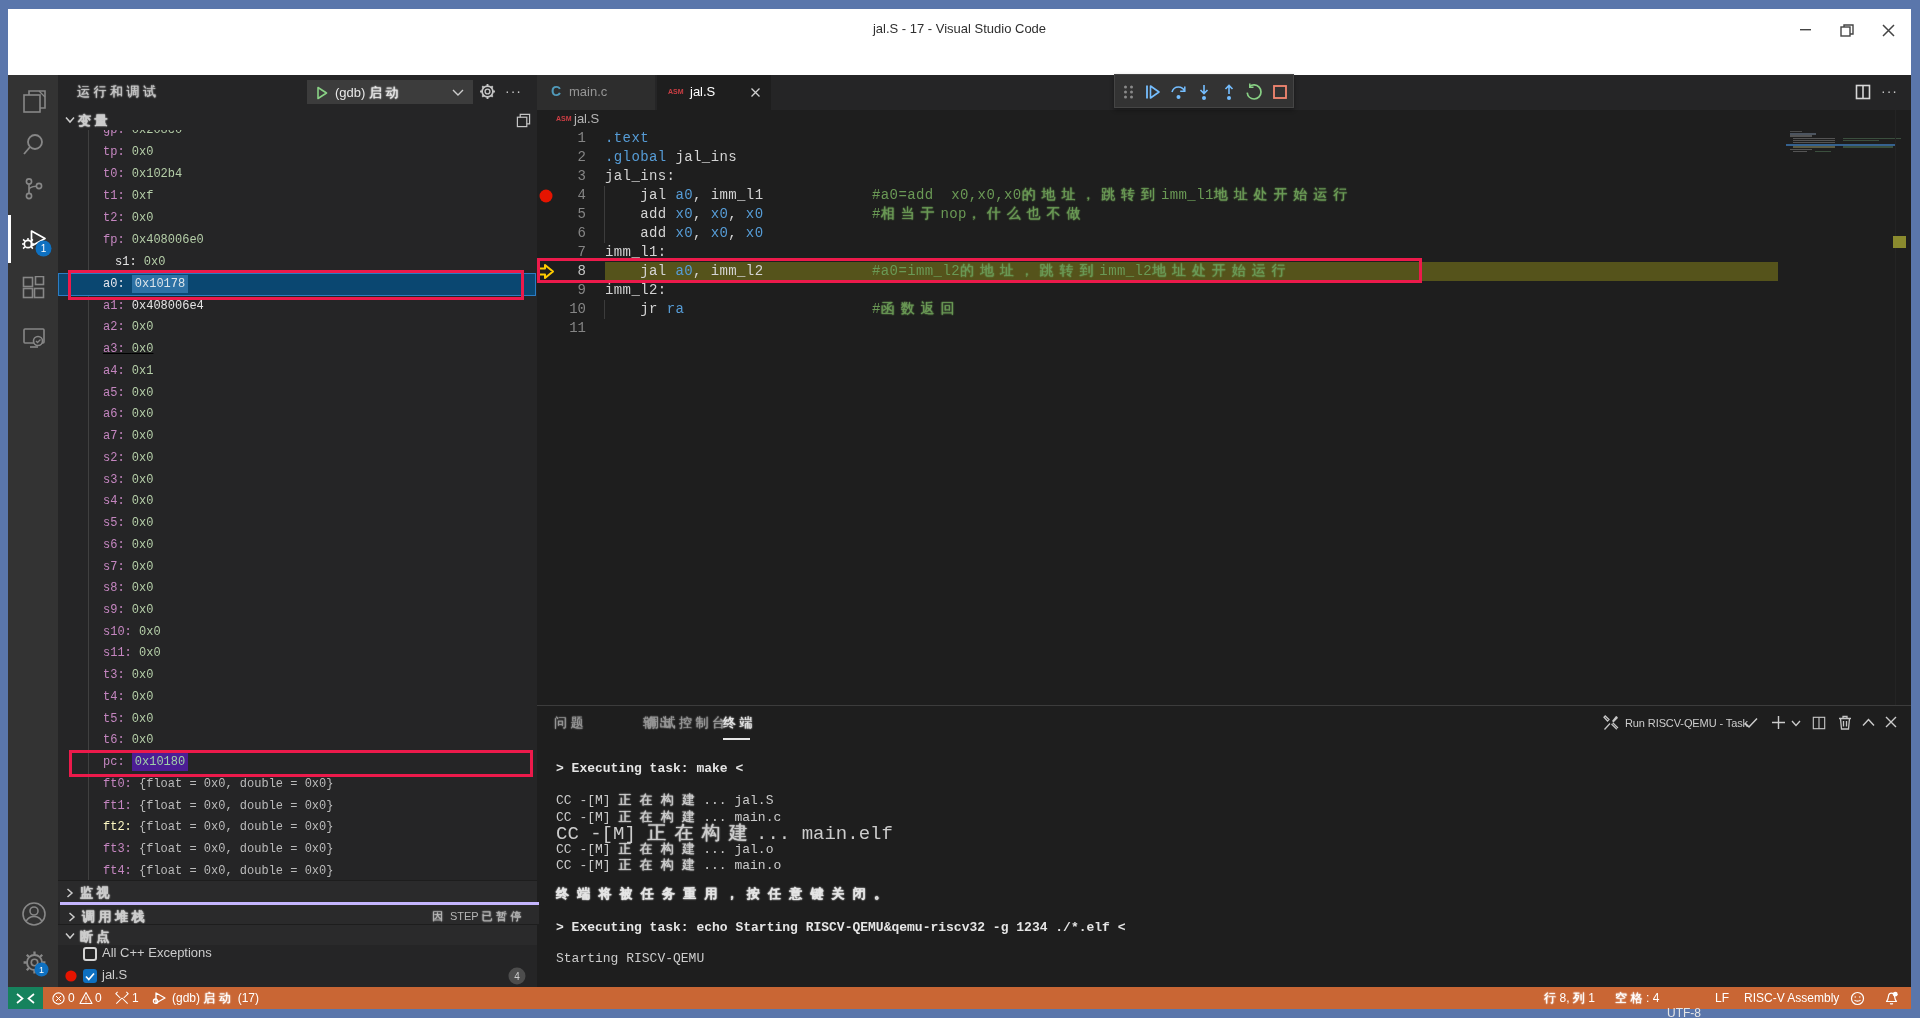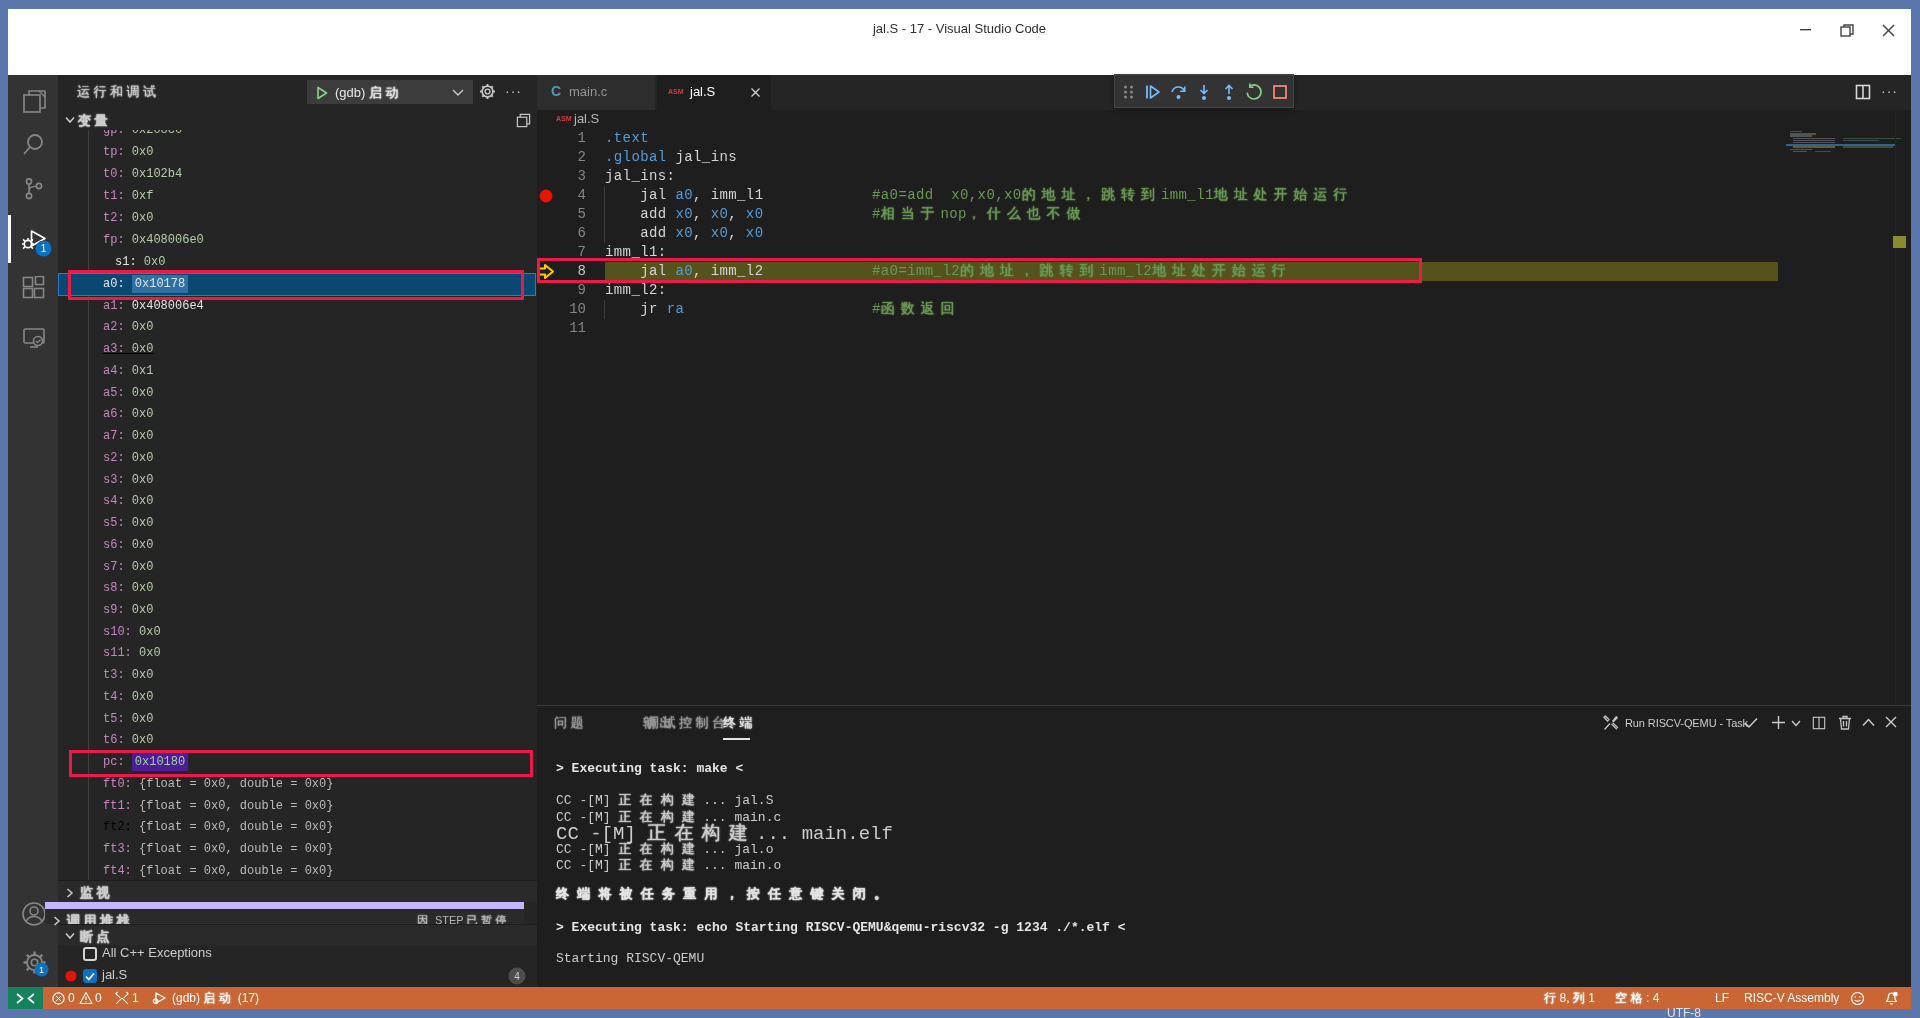--- a/index.html
+++ b/index.html
@@ -158,32 +158,32 @@
 <div class="abs mono" style="left:103px;top:599px;height:22px;line-height:22px;font-size:12px;"><span style="color:#c586c0;">s9: </span><span style="color:#b5cea8;">0x0</span></div>
 <div class="abs mono" style="left:103px;top:621px;height:22px;line-height:22px;font-size:12px;"><span style="color:#c586c0;">s10: </span><span style="color:#b5cea8;">0x0</span></div>
 <div class="abs mono" style="left:103px;top:642px;height:22px;line-height:22px;font-size:12px;"><span style="color:#c586c0;">s11: </span><span style="color:#b5cea8;">0x0</span></div>
 <div class="abs mono" style="left:103px;top:664px;height:22px;line-height:22px;font-size:12px;text-align:center;"><span style="color:#c586c0;">t3: </span><span style="color:#b5cea8;">0x0</span></div>
 <div class="abs mono" style="left:103px;top:686px;height:22px;line-height:22px;font-size:12px;"><span style="color:#c586c0;">t4: </span><span style="color:#b5cea8;">0x0</span></div>
 <div class="abs mono" style="left:103px;top:708px;height:22px;line-height:22px;font-size:12px;"><span style="color:#c586c0;">t5: </span><span style="color:#b5cea8;">0x0</span></div>
 <div class="abs mono" style="left:103px;top:729px;height:22px;line-height:22px;font-size:12px;"><span style="color:#c586c0;">t6: </span><span style="color:#b5cea8;">0x0</span></div>
 <div class="abs mono" style="left:103px;top:751px;height:22px;line-height:22px;font-size:12px;"><span style="color:#c586c0;">pc: </span><span style="color:#9fd0a8;background:#4c1d95;padding:2px 3px;">0x10180</span></div>
 <div class="abs mono" style="left:103px;top:773px;height:22px;line-height:22px;font-size:12px;"><span style="color:#c586c0;">ft0: </span><span style="color:#bbbbbb;">{float = 0x0, double = 0x0}</span></div>
 <div class="abs mono" style="left:103px;top:795px;height:22px;line-height:22px;font-size:12px;"><span style="color:#c586c0;">ft1: </span><span style="color:#bbbbbb;">{float = 0x0, double = 0x0}</span></div>
-<div class="abs mono" style="left:103px;top:816px;height:22px;line-height:22px;font-size:12px;"><span style="color:#000000;">ft2: </span><span style="color:#bbbbbb;">{float = 0x0, double = 0x0}</span></div>
+<div class="abs mono" style="left:103px;top:816px;height:22px;line-height:22px;font-size:12px;"><span style="color:#fef9c3;">ft2: </span><span style="color:#bbbbbb;">{float = 0x0, double = 0x0}</span></div>
 <div class="abs mono" style="left:103px;top:838px;height:22px;line-height:22px;font-size:12px;"><span style="color:#c586c0;">ft3: </span><span style="color:#bbbbbb;">{float = 0x0, double = 0x0}</span></div>
 <div class="abs mono" style="left:103px;top:860px;height:22px;line-height:22px;font-size:12px;"><span style="color:#c586c0;">ft4: </span><span style="color:#bbbbbb;">{float = 0x0, double = 0x0}</span></div>
 </div>
 
 <div class="abs" style="left:58px;top:880px;width:479px;height:22px;background:#2a2a2b;border-top:1px solid #1d1d1d;z-index:6;">
   <svg class="abs" style="left:8px;top:7px;" width="8" height="10">
       <path d="M1.5 1 L6 5 L1.5 9" fill="none" stroke="#cccccc" stroke-width="1.5"></path>
     </svg>
   <div class="abs" style="left:22px;top:3px;font-size:13px;font-weight:bold;color:#cccccc;"><span class="cjs">监视</span></div>
 </div>
-<div class="abs" style="left:45px;top:902px;width:479px;height:22px;background:#2a2a2b;border-top:7px solid #c4b5fd;z-index:6;">
+<div class="abs" style="left:60px;top:902px;width:479px;height:22px;background:#2a2a2b;border-top:3px solid #c4b5fd;z-index:6;">
   <svg class="abs" style="left:8px;top:7px;" width="8" height="10">
       <path d="M1.5 1 L6 5 L1.5 9" fill="none" stroke="#cccccc" stroke-width="1.5"></path>
     </svg>
   <div class="abs" style="left:22px;top:3px;font-size:13px;font-weight:bold;color:#cccccc;"><span class="cjs">调用堆栈</span></div>
   <div class="abs" style="right:14px;top:4px;font-size:11px;color:#b6b6b6;"><span class="cjs">因</span> STEP <span class="cjs">已暂停</span></div>
 </div>
 <div class="abs" style="left:58px;top:924px;width:479px;height:21px;background:#2a2a2b;border-top:1px solid #1d1d1d;z-index:6;">
   <svg class="abs" style="left:7px;top:7px;" width="10" height="8">
       <path d="M1 1.5 L5 6 L9 1.5" fill="none" stroke="#cccccc" stroke-width="1.5"></path>
     </svg>

